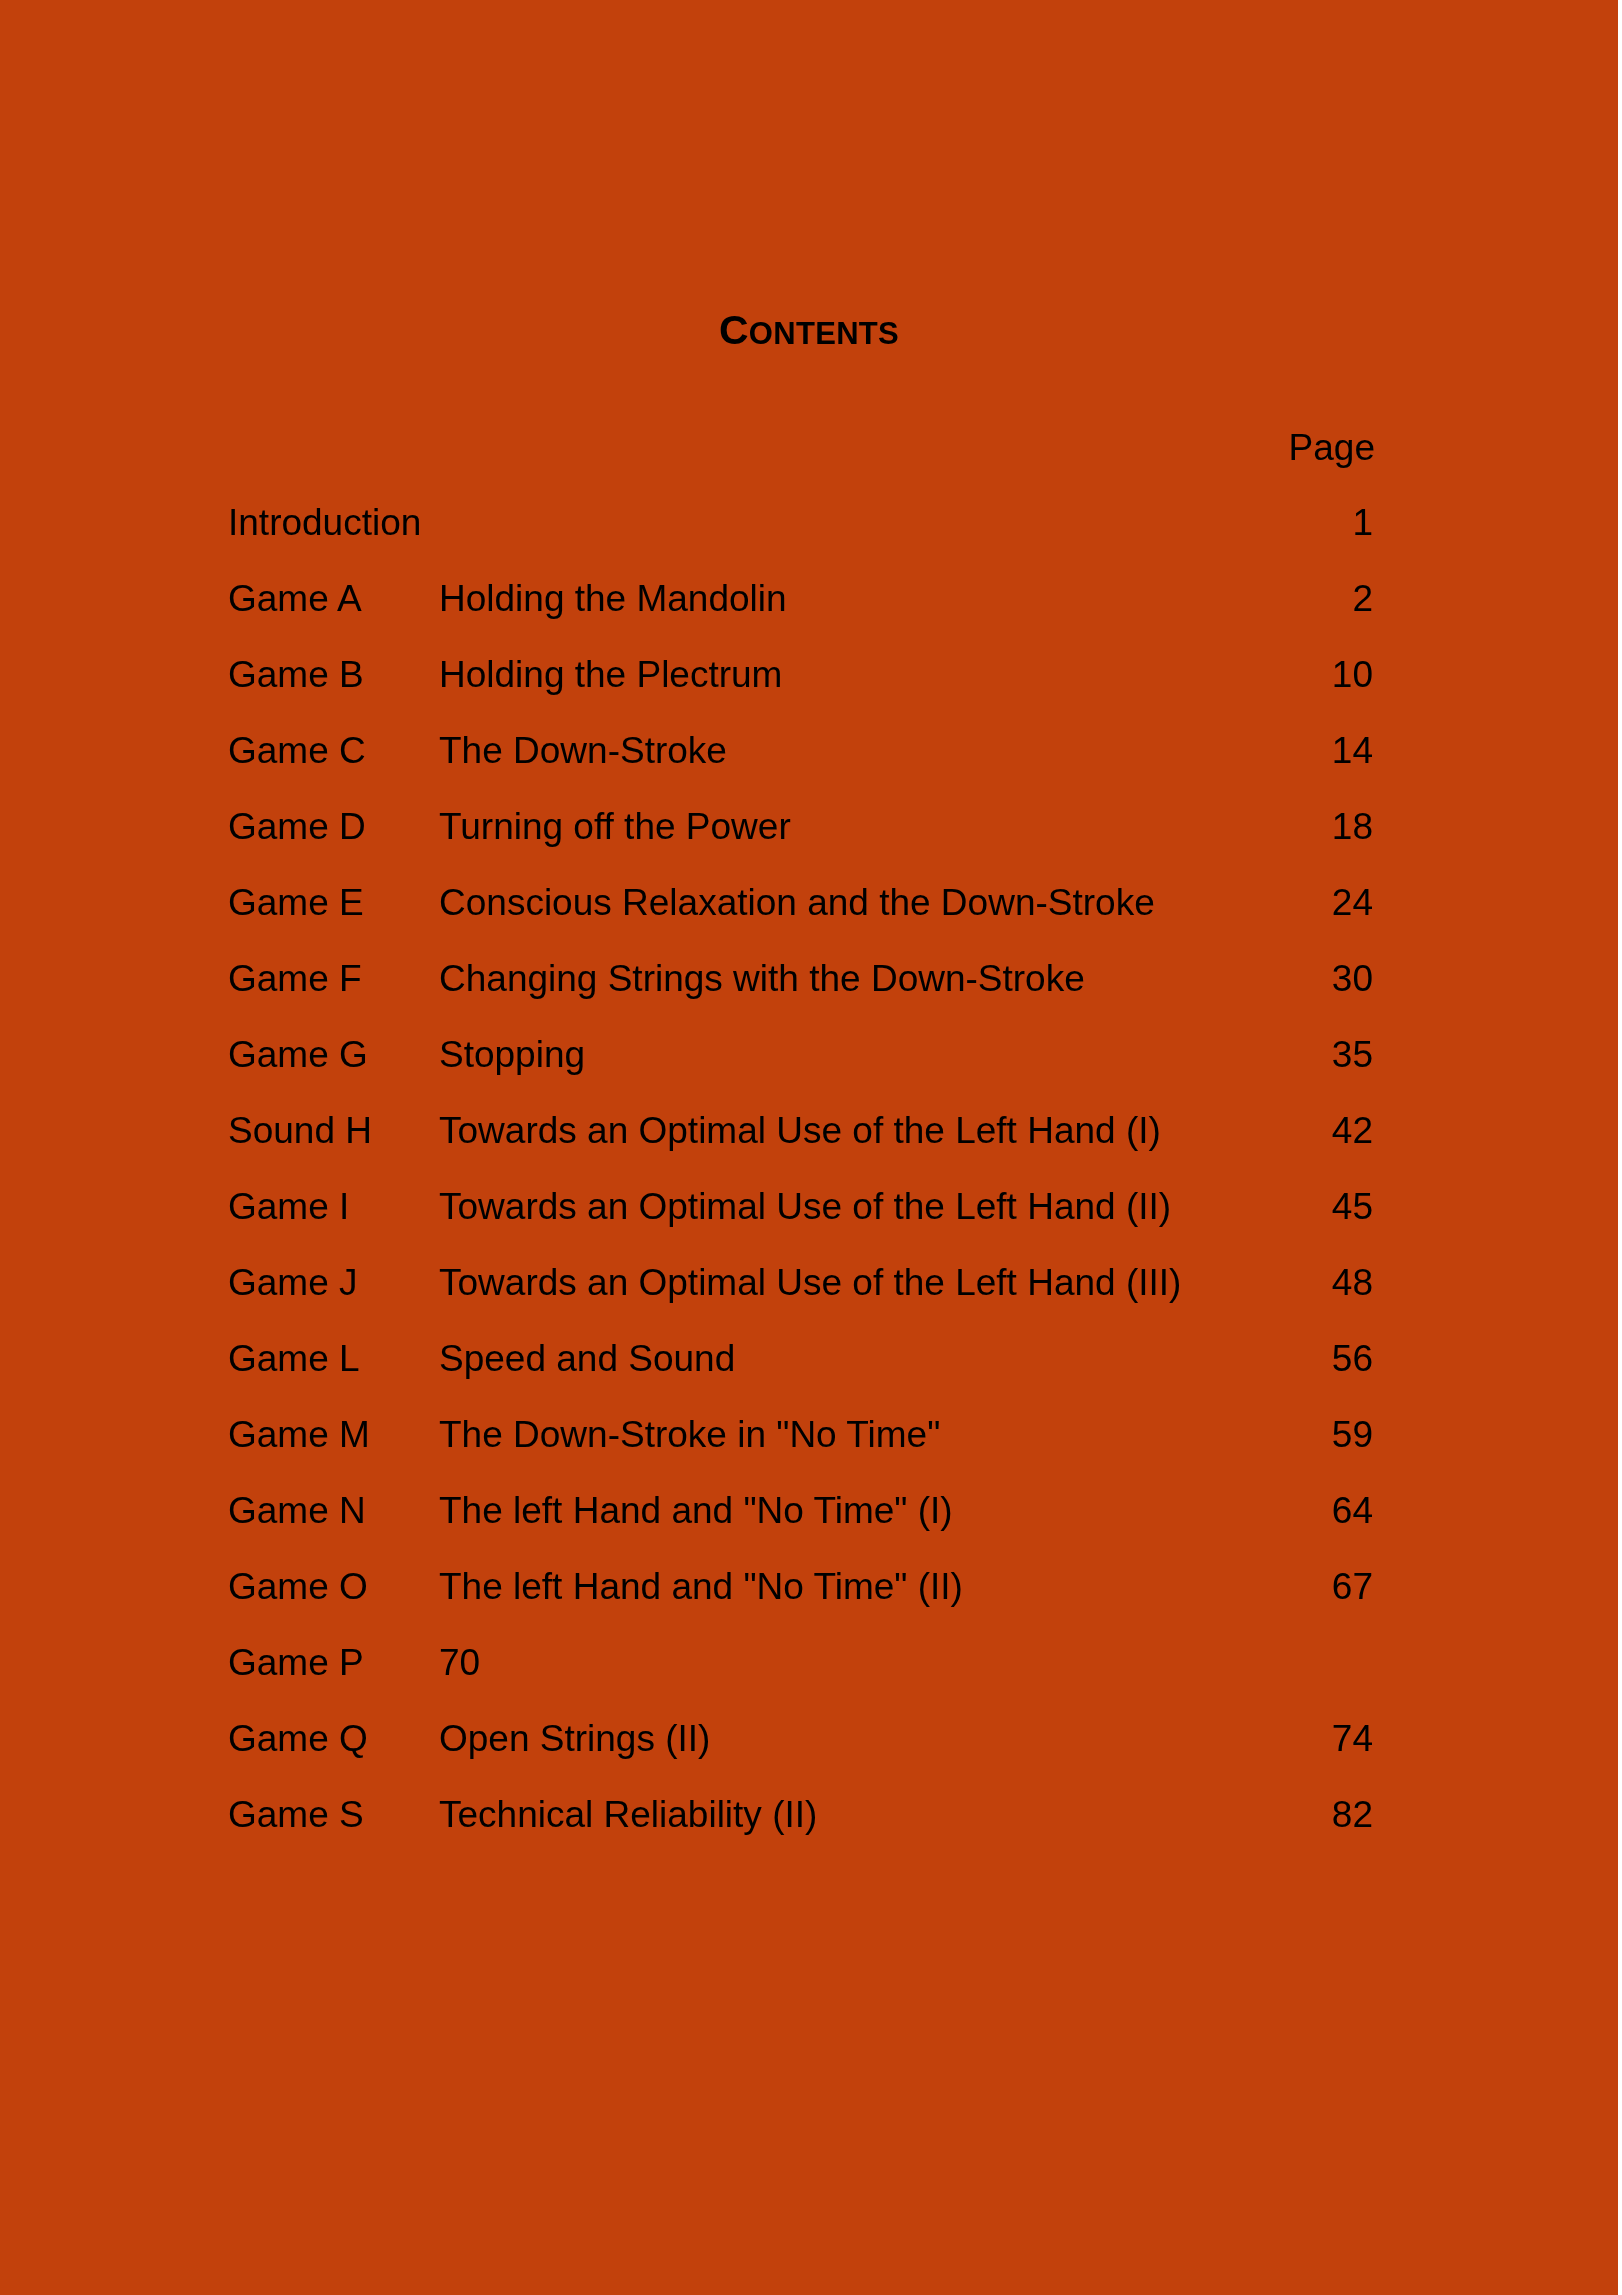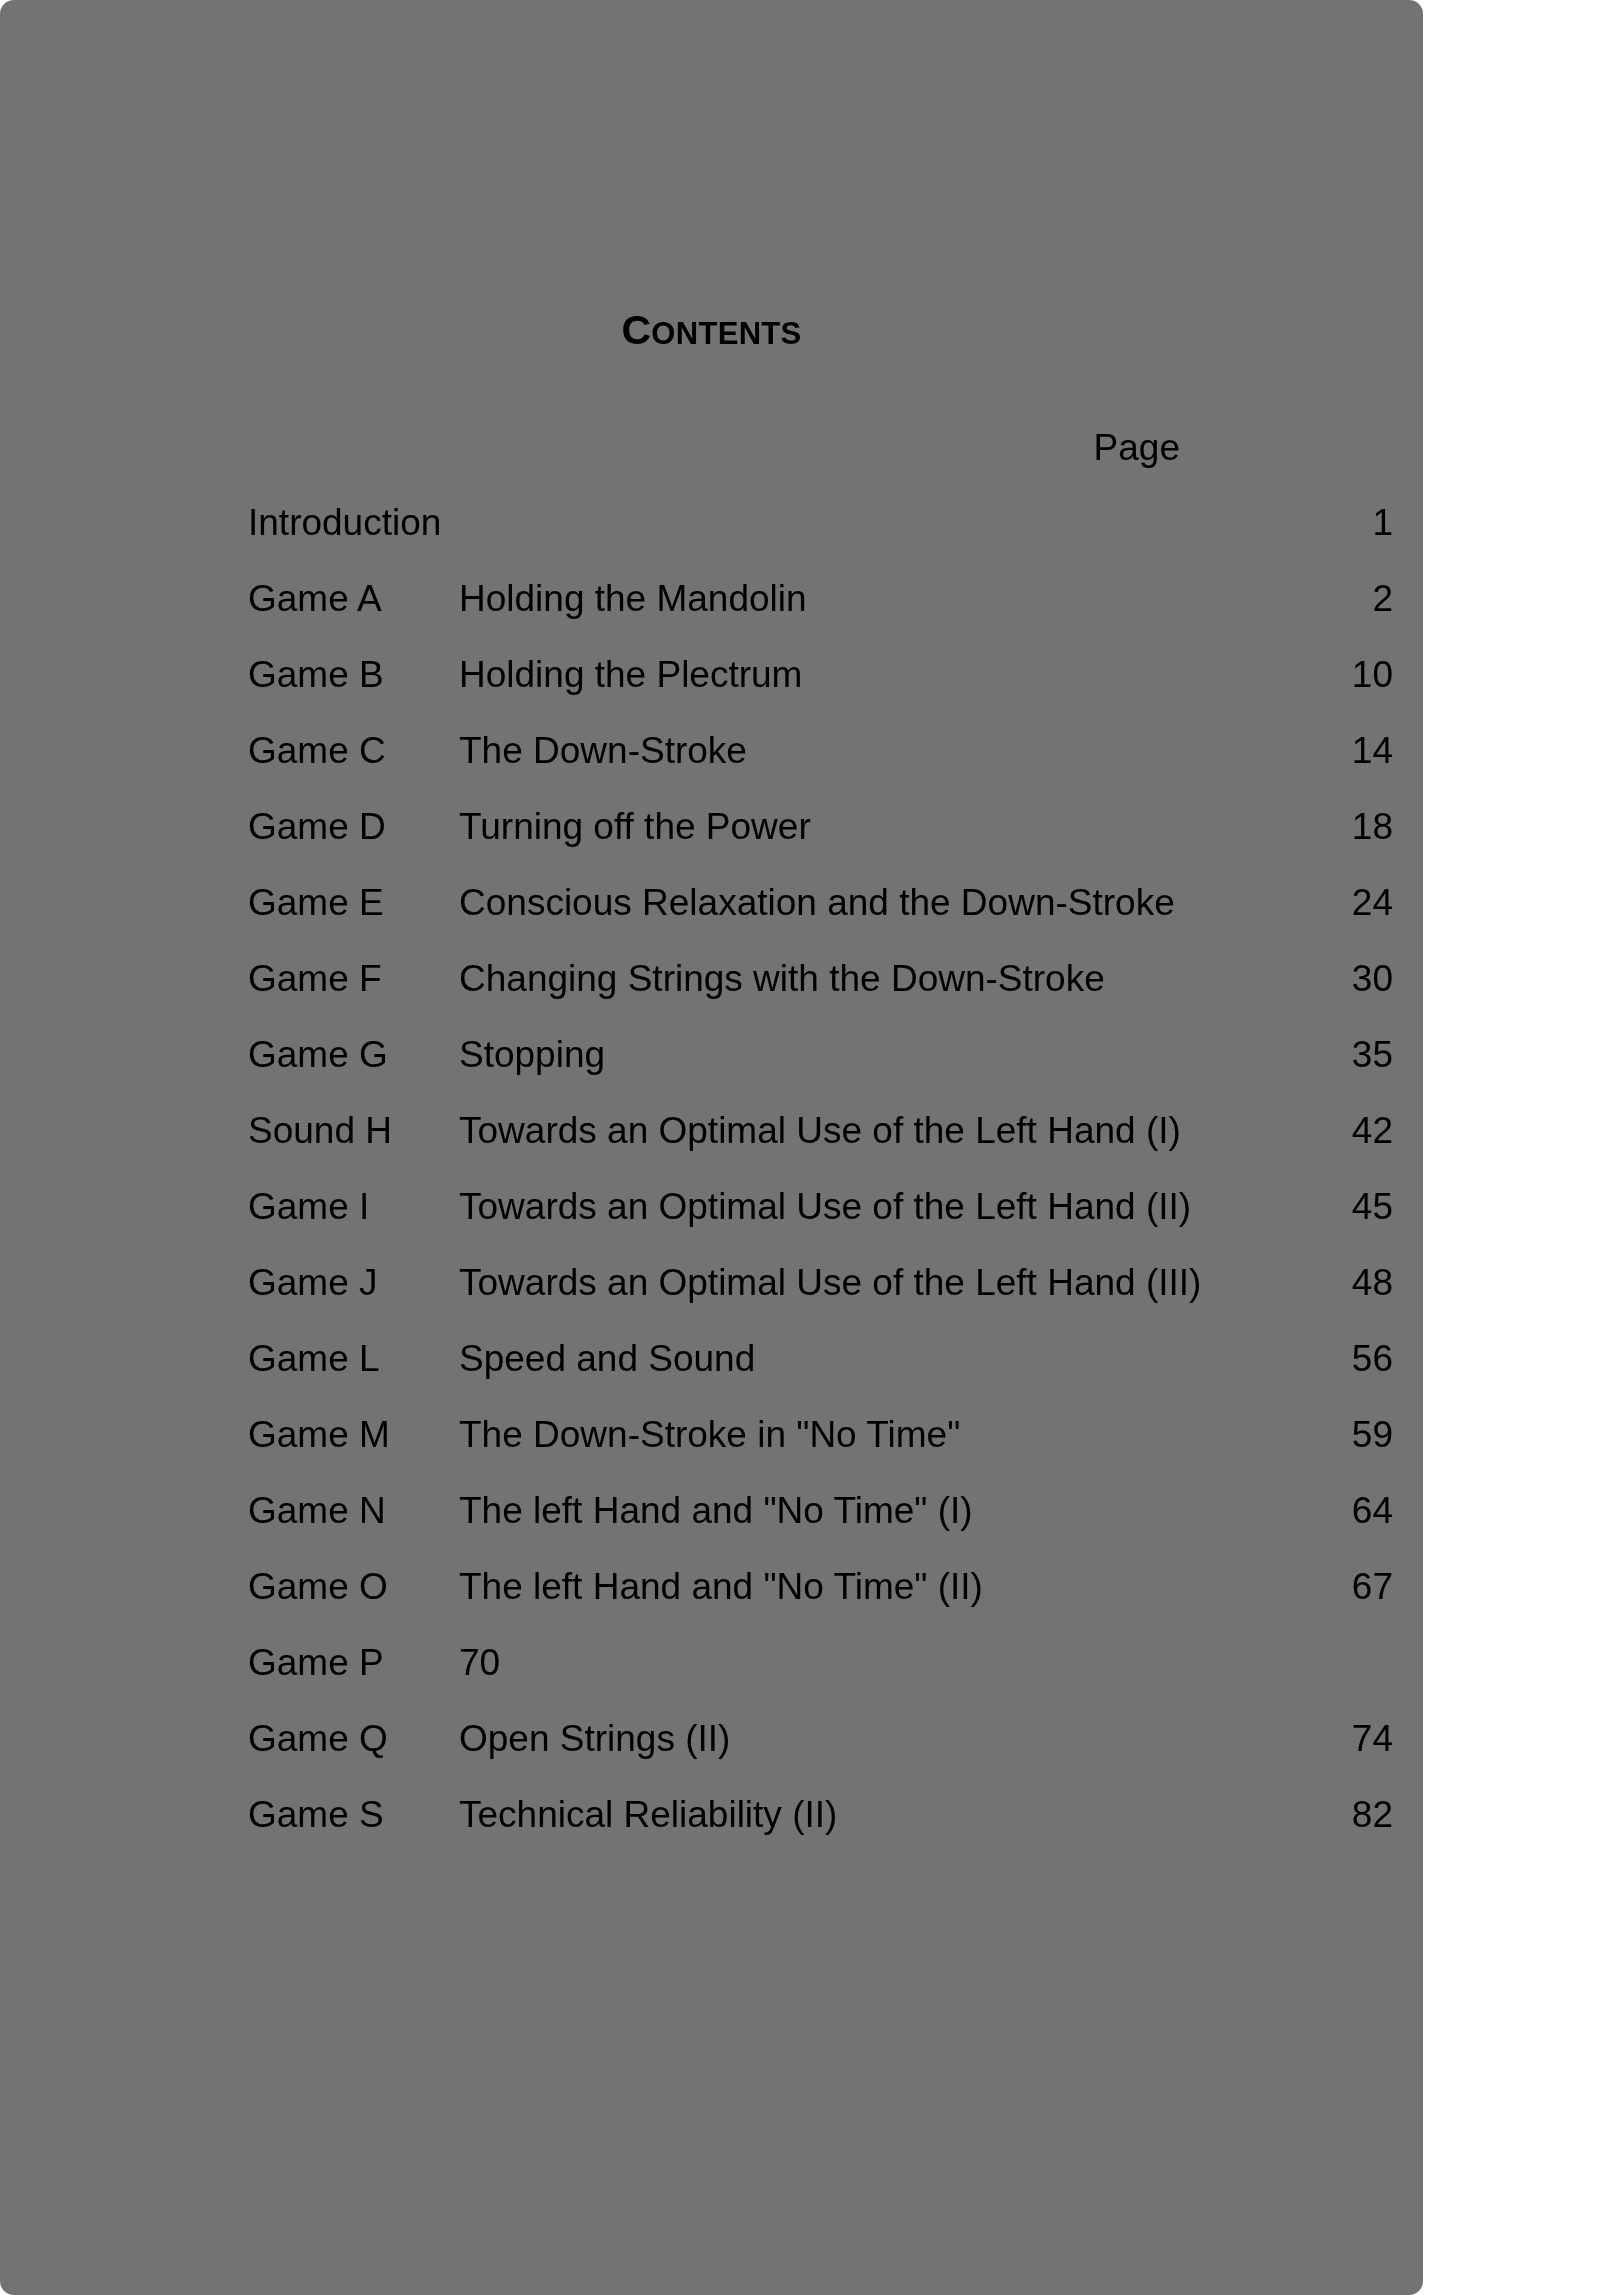--- a/index.html
+++ b/index.html
@@ -2,27 +2,26 @@
 <html style="font-size:10.5px"><head>
 <meta charset="utf-8">
 <style>
   html, body {
     margin: 0;
     padding: 0;
     background: #ffffff;
   }
   .sheet {
     position: relative;
-    width: 1423px;
+    width: 1618px;
     height: 2295px;
-    background: #737373;
+    background: #c2410c;
     color: #000000;
     font-family: "Liberation Sans", sans-serif;
     overflow: hidden;
-    border-radius: 14px;
   }
   .doc-title {
     position: absolute;
     top: 310px;
     left: 0;
     width: 100%;
     text-align: center;
     font-weight: bold;
     line-height: 1;
     margin: 0;
@@ -37,21 +36,21 @@
   }
   .col-header {
     position: absolute;
     top: 429px;
     right: 243px;
     font-size: 37px;
     line-height: 37px;
   }
   .toc-rows {
     position: absolute;
-    left: 248px;
+    left: 228px;
     top: 504px;
     width: 1145px;
     display: flex;
     flex-direction: column;
     gap: 39px;
   }
   .toc-row {
     display: flex;
     align-items: baseline;
     height: 37px;

